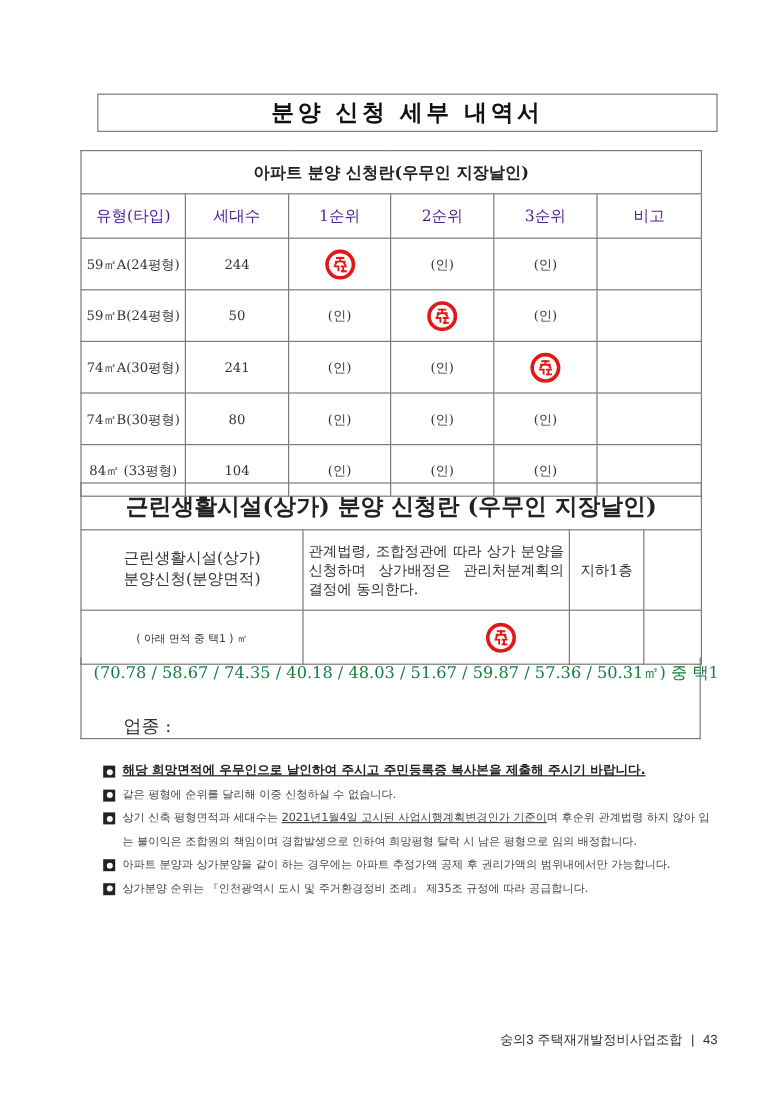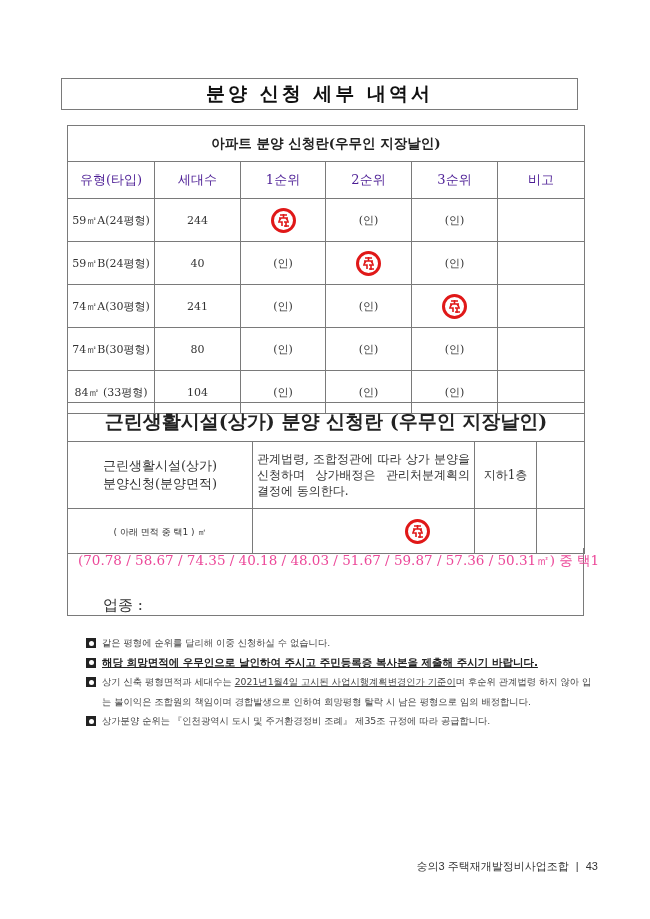--- a/index.html
+++ b/index.html
@@ -1,40 +1,40 @@
 <!DOCTYPE html>
 <html><head>
 <meta charset="utf-8">
 <style>
   html, body { margin:0; padding:0; background:#ffffff; }
   body { width:650px; height:919px; position:relative; overflow:hidden;
          font-family:"DejaVu Serif","Liberation Serif",serif; color:#333; }
   .box { position:absolute; border:1.5px solid #7a7a7a; box-sizing:border-box; background:#fff; }
-  .title-box { left:61px; top:78px; width:517px; height:32px;
+  .title-box { left:81px; top:78px; width:517px; height:32px;
                display:flex; align-items:center; justify-content:center;
                font-size:19px; font-weight:bold; letter-spacing:3px; color:#111; }
   table { border-collapse:collapse; position:absolute; table-layout:fixed; }
   td { border:1.5px solid #7a7a7a; text-align:center; vertical-align:middle; padding:0; }
   #apt { left:67px; top:125px; width:517px; }
   #apt td { height:42px; font-size:11px; color:#333; }
   #apt tr.sub td { height:35px; font-size:13.5px; font-weight:bold; color:#222; }
   #apt tr.hdr td { height:36px; font-size:13px; color:#4c1d95; }
   .seal-ph { color:#b9a77f; font-size:11px; }
   .stamp { display:inline-block; width:25px; height:25px; border-radius:50%;
            border:3px solid #e01818; box-sizing:border-box; position:relative;
            background:#fff; vertical-align:middle; }
   .stamp svg { position:absolute; left:1px; top:1px; }
   #com { left:67px; top:402px; width:517px; }
   #com td { font-size:12px; color:#333; }
   #com tr.sub td { height:38px; font-size:19px; font-weight:bold; color:#222; }
   .desc { text-align:justify; padding:4px 4px; line-height:16px; font-size:12.5px; }
   .small-sans { font-family:"DejaVu Sans","Liberation Sans",sans-serif; font-size:9px; }
   .areas { position:absolute; left:67px; top:548px; width:517px; height:68px;
            border:1.5px solid #7a7a7a; border-top:none; box-sizing:border-box; }
-  .areas .line { position:absolute; left:10px; top:4px; font-size:13.5px; color:#ec4899; white-space:nowrap; }
+  .areas .line { position:absolute; left:10px; top:4px; font-size:13.5px; color:#15803d; white-space:nowrap; }
   .areas .biz { position:absolute; left:35px; top:48px; font-size:15px; color:#333; }
   .notes { position:absolute; left:86px; top:633px; width:510px;
            font-family:"DejaVu Sans","Liberation Sans",sans-serif; font-size:9.3px; color:#444; }
   .note { position:relative; padding-left:16px; line-height:19.5px; }
   .note .bul { position:absolute; left:0; top:5px; width:10px; height:10px; background:#222;
                box-sizing:border-box; }
   .note .bul::after { content:""; position:absolute; left:2.5px; top:2.5px; width:5px; height:5px;
                background:#fff; border-radius:50%; }
   .note.strong { font-size:10.5px; color:#222; font-weight:bold; }
   .u { text-decoration:underline; }
@@ -76,21 +76,21 @@
                 <path d="M5 3h7M8.5 2v4M4 6h9M6 6l-2 3M11 6l2 3M3 10h4v4M9 10h5M11 10v5M9 14h5"></path>
               </g>
             </svg></span></td>
     <td class="seal-ph">(인)</td>
     <td class="seal-ph">(인)</td>
     <td></td>
   </tr>
 
   <tr>
     <td>59㎡B(24평형)</td>
-    <td>40</td>
+    <td>50</td>
     <td class="seal-ph">(인)</td>
     <td><span class="stamp"><svg width="17" height="17" viewBox="0 0 17 17">
               <g fill="none" stroke="#e01818" stroke-width="1.6">
                 <path d="M5 3h7M8.5 2v4M4 6h9M6 6l-2 3M11 6l2 3M3 10h4v4M9 10h5M11 10v5M9 14h5"></path>
               </g>
             </svg></span></td>
     <td class="seal-ph">(인)</td>
     <td></td>
   </tr>
 
@@ -161,31 +161,35 @@
   </tr>
 </tbody>
   </table>
 
 <div class="areas">
   <div class="line">(70.78 / 58.67 / 74.35 / 40.18 / 48.03 / 51.67 / 59.87 / 57.36 / 50.31㎡) 중 택1</div>
   <div class="biz">업종 :</div>
 </div>
 
 <div class="notes">
-  <div class="note">
-    <span class="bul"></span>
-    <span>같은 평형에 순위를 달리해 이중 신청하실 수 없습니다.</span>
-  </div>
   <div class="note strong">
     <span class="bul"></span>
     <span class="u">해당 희망면적에 우무인으로 날인하여 주시고 주민등록증 복사본을 제출해 주시기 바랍니다.</span>
   </div>
   <div class="note">
     <span class="bul"></span>
+    <span>같은 평형에 순위를 달리해 이중 신청하실 수 없습니다.</span>
+  </div>
+  <div class="note">
+    <span class="bul"></span>
     <span>상기 신축 평형면적과 세대수는 </span><span class="u">2021년1월4일 고시된 사업시행계획변경인가 기준이</span><span>며 후순위 관계법령 하지 않아 입는 불이익은 조합원의 책임이며 경합발생으로 인하여 희망평형 탈락 시 남은 평형으로 임의 배정합니다.</span>
+  </div>
+  <div class="note">
+    <span class="bul"></span>
+    <span>아파트 분양과 상가분양을 같이 하는 경우에는 아파트 추정가액 공제 후 권리가액의 범위내에서만 가능합니다.</span>
   </div>
   <div class="note">
     <span class="bul"></span>
     <span>상가분양 순위는 『인천광역시 도시 및 주거환경정비 조례』 제35조 규정에 따라 공급합니다.</span>
   </div>
 </div>
 
 <div class="footer">
   <span>숭의3 주택재개발정비사업조합</span>
   <span style="margin:0 4px;">|</span>

